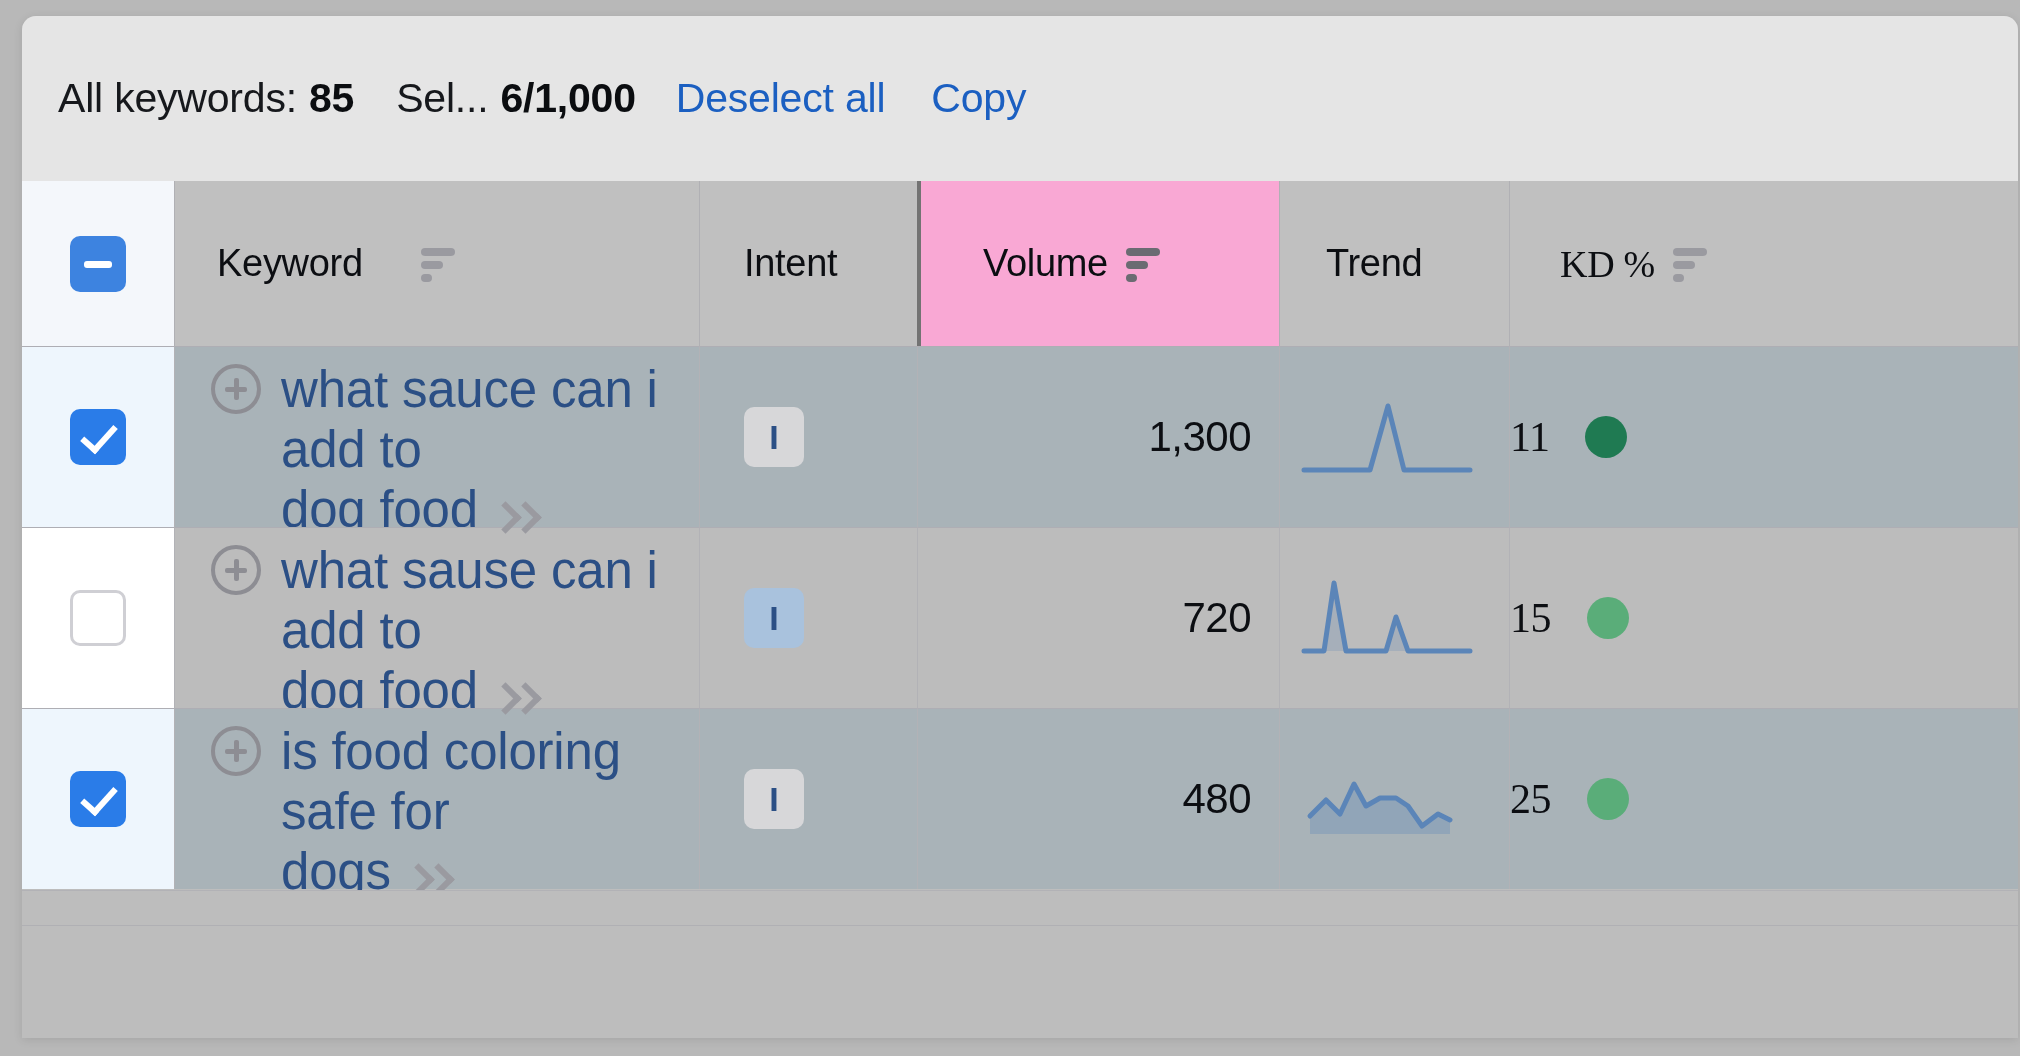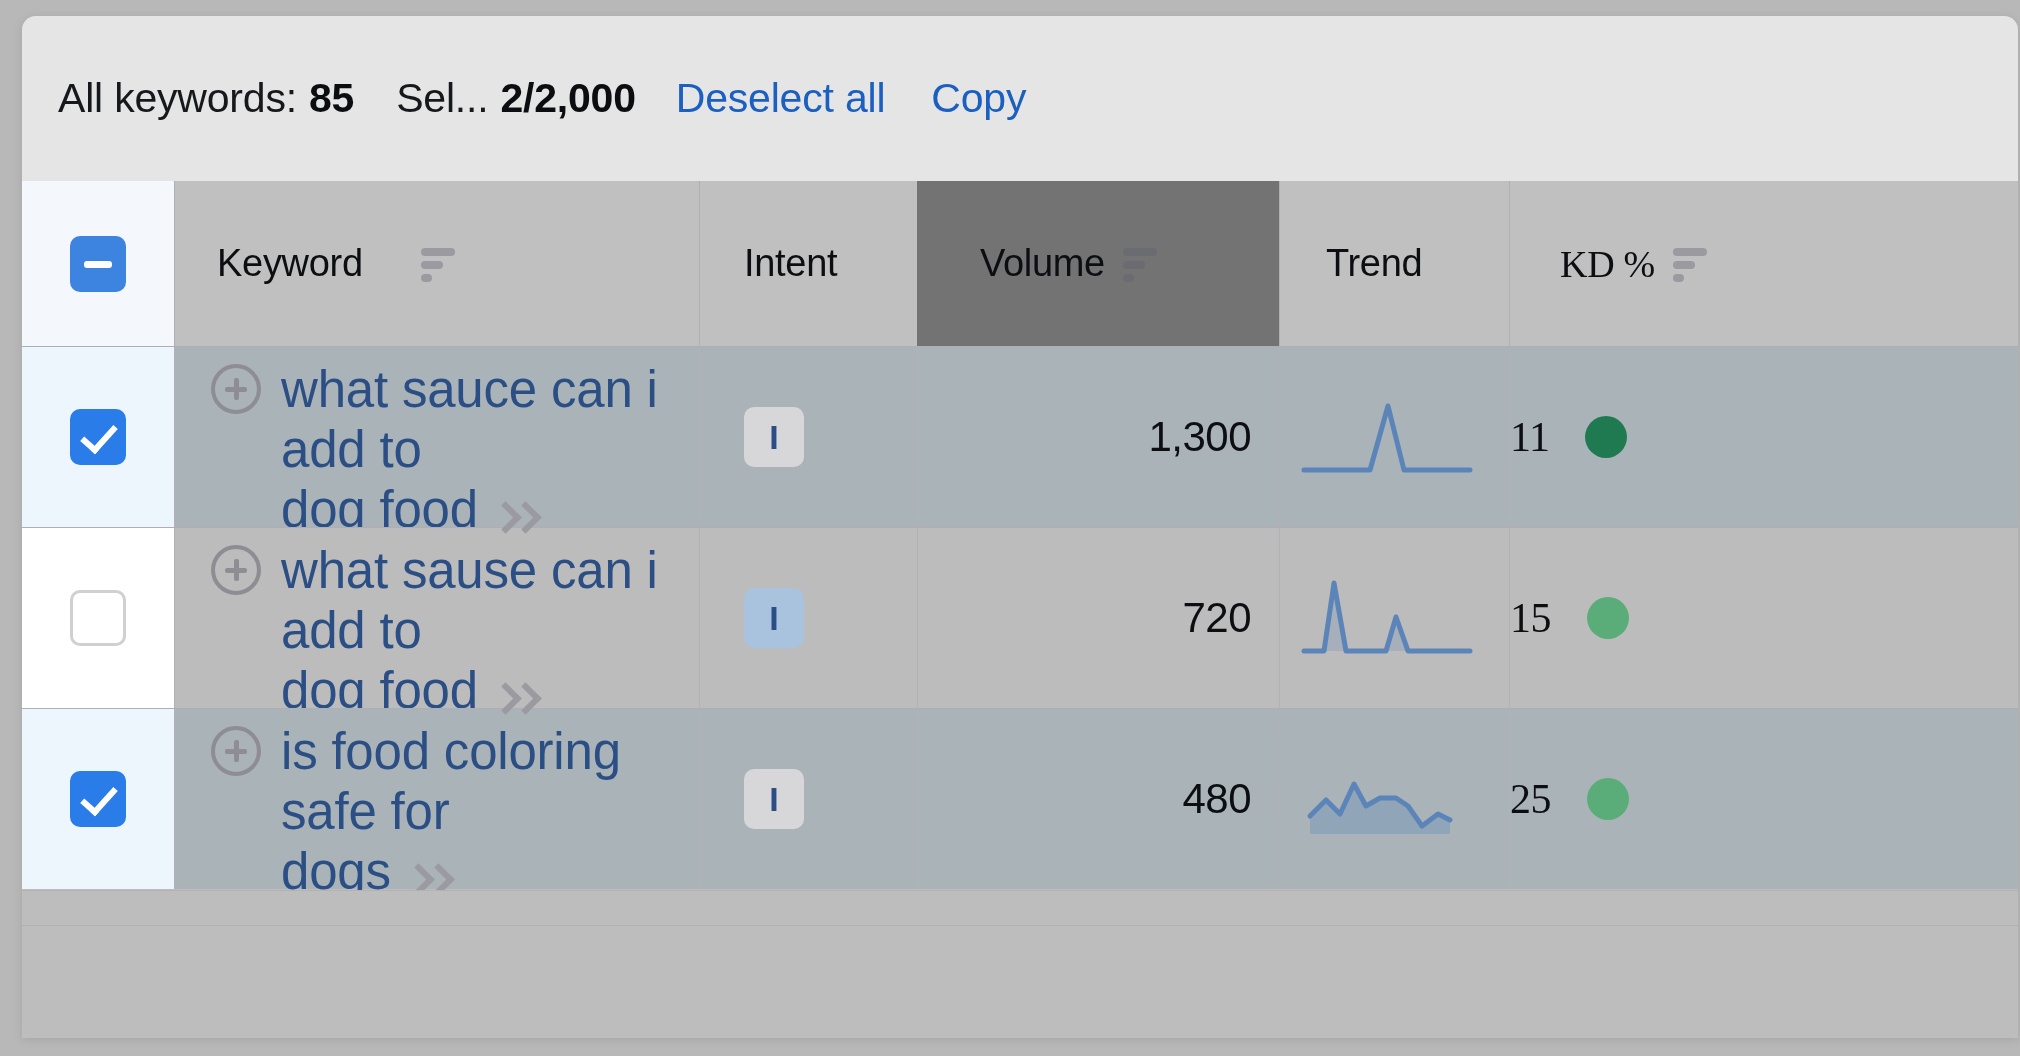--- a/index.html
+++ b/index.html
@@ -100,23 +100,23 @@
   }
   .thead .c-kw {
     padding-left: 42px;
     border-left: 1px solid #b0b0b4;
   }
   .thead .c-intent {
     padding-left: 44px;
     border-left: 1px solid #b0b0b4;
   }
   .thead .c-vol {
-    background: #737373;
+    background: #f9a8d4;
     padding-left: 62px;
-    border-left: 1px solid #737373;
+    border-left: 4px solid #737373;
   }
   .thead .c-trend {
     padding-left: 46px;
     border-left: 1px solid #b0b0b4;
   }
   .thead .c-kd {
     padding-left: 50px;
     border-left: 1px solid #b0b0b4;
   }
   .th-text {
@@ -315,21 +315,21 @@
   <div class="panel">
 
     <div class="toolbar">
       <div class="tb-item">
         <span class="tb-label">All keywords:</span>
         <span class="tb-strong">85</span>
       </div>
       <div class="tb-gap-a"></div>
       <div class="tb-item">
         <span class="tb-label">Sel...</span>
-        <span class="tb-strong">2/2,000</span>
+        <span class="tb-strong">6/1,000</span>
       </div>
       <div class="tb-gap-b"></div>
       <span class="tb-link">Deselect all</span>
       <div class="tb-gap-c"></div>
       <span class="tb-link">Copy</span>
     </div>
 
     <div class="table">
 
       <div class="row thead">

